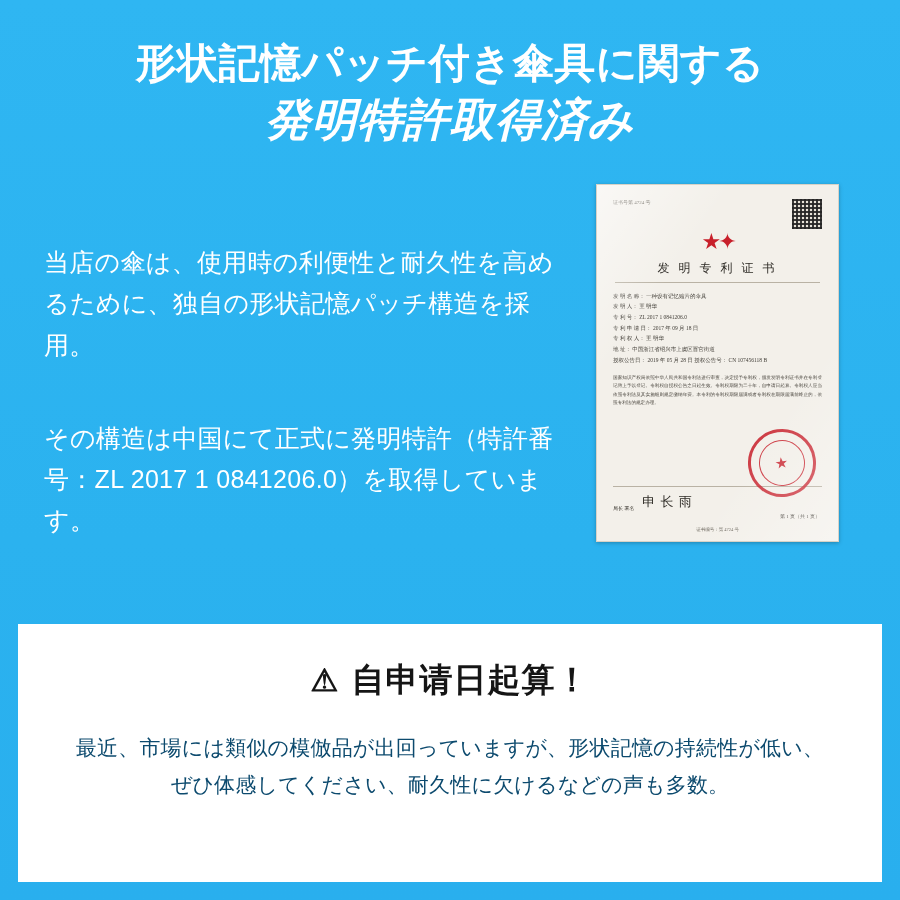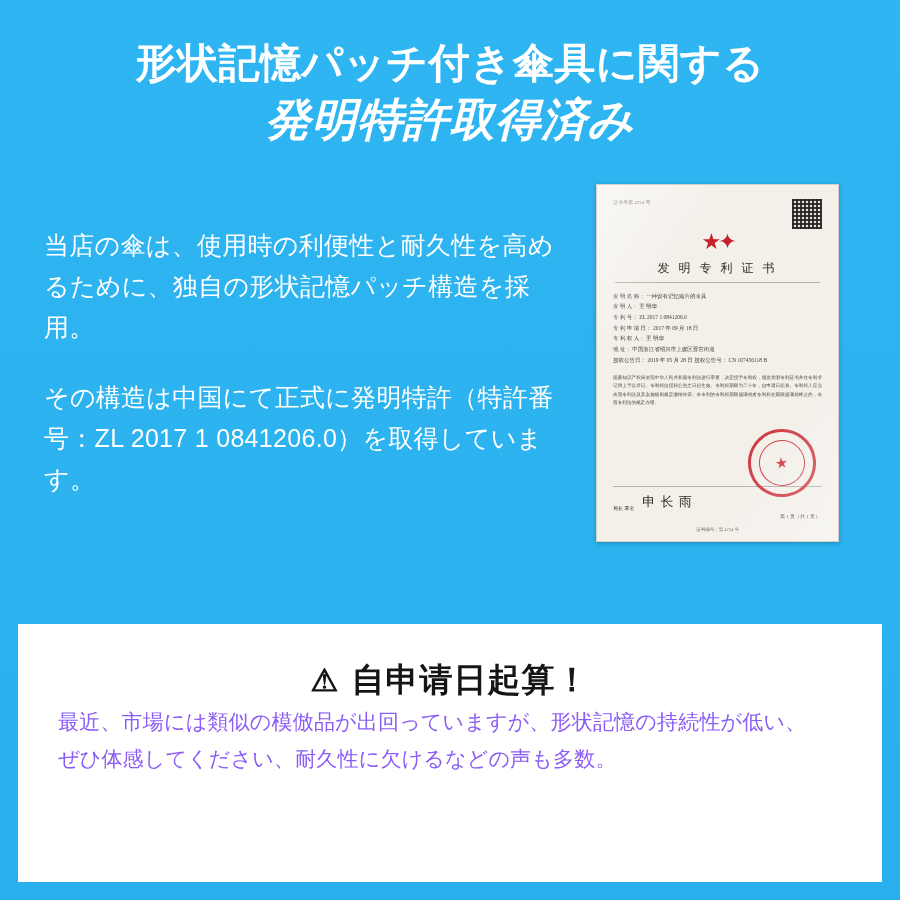--- a/index.html
+++ b/index.html
@@ -42,36 +42,36 @@
     font-style: italic;
   }
 
   
   .body-row {
     position: relative;
     margin-top: 34px;
     padding: 0 44px;
     box-sizing: border-box;
     display: flex;
-    align-items: center;
+    align-items: flex-end;
     gap: 22px;
   }
 
   .body-text {
     width: 530px;
     color: #ffffff;
     font-size: 25px;
     line-height: 1.65;
     letter-spacing: 0.3px;
   }
   .body-text p {
     margin: 0;
   }
   .body-text p + p {
-    margin-top: 28px;
+    margin-top: 52px;
   }
 
   
   .cert {
     width: 243px;
     height: 358px;
     background: #f3f0ea;
     border: 1px solid #d8d2c6;
     box-shadow: 0 1px 4px rgba(0,0,0,0.25);
     position: relative;
@@ -227,24 +227,26 @@
     align-items: center;
     justify-content: center;
     gap: 12px;
   }
   .warn-icon {
     display: inline-block;
     font-size: 31px;
     line-height: 1;
   }
   .notice-body {
+    margin-top: 26px;
     font-size: 21px;
     line-height: 1.78;
-    color: #8b5cf6;
+    color: #0c4a6e;
     letter-spacing: 0.2px;
+    text-align: center;
   }
   .notice-body p { margin: 0; }
 </style>
 </head>
 <body>
 
 <div class="page">
 
   <div class="headline">
     <div class="line line1">形状記憶パッチ付き傘具に関する</div>

